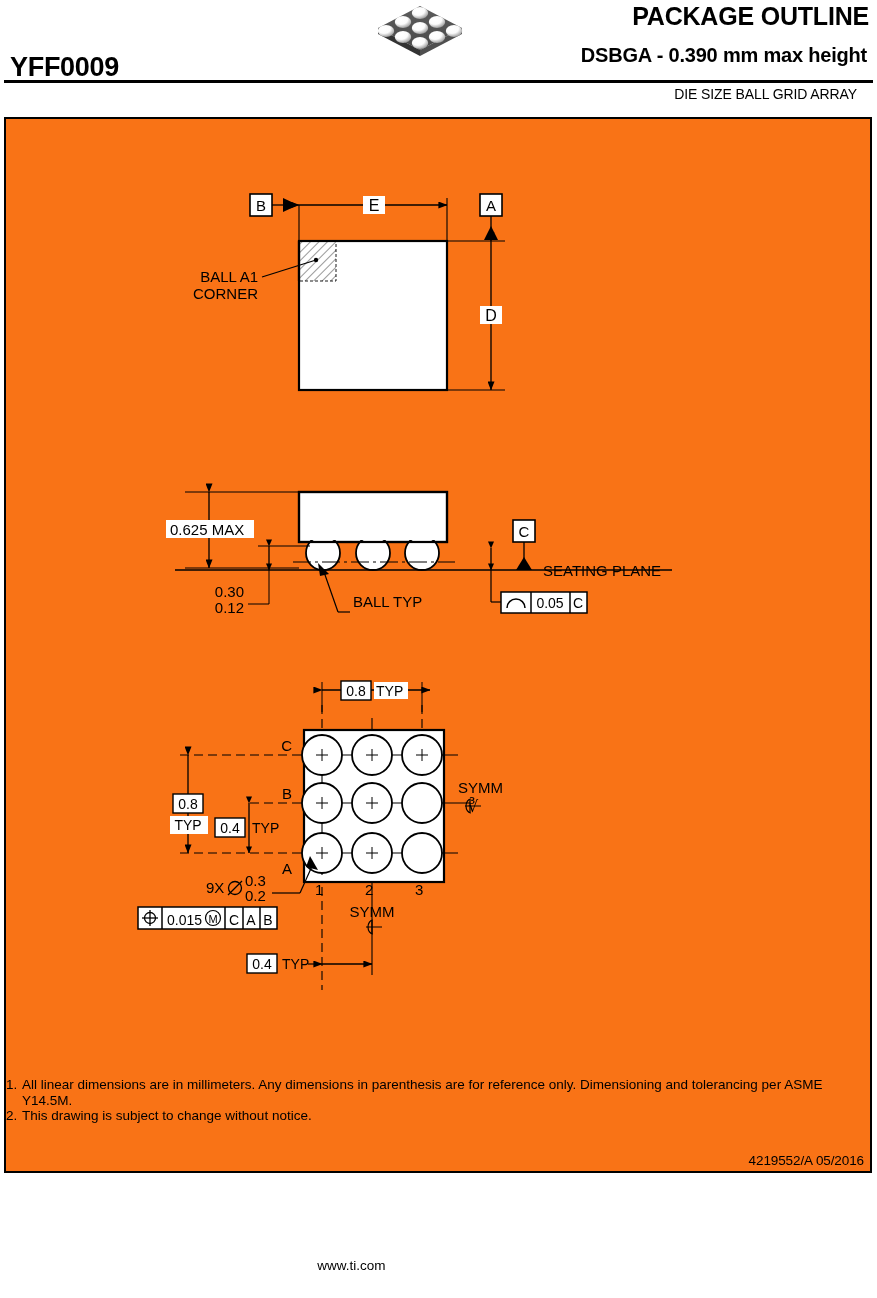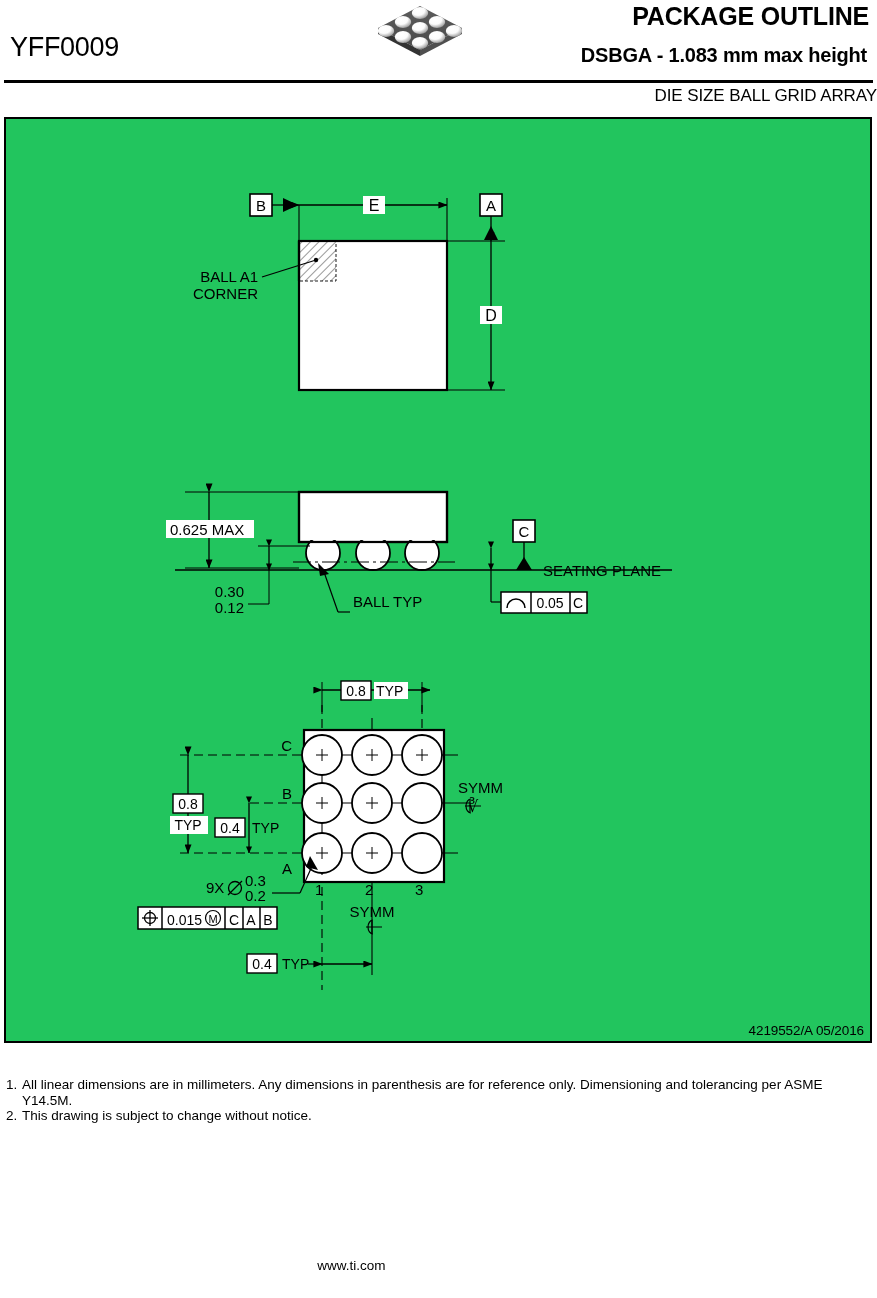--- a/index.html
+++ b/index.html
@@ -16,22 +16,22 @@
     overflow: hidden;
   }
 
   
   #header {
     position: absolute;
     left: 0; top: 0; width: 877px; height: 96px;
   }
   #part-number {
     position: absolute;
-    left: 10px; top: 32px;
-    font-size: 27px; font-weight: normal;
+    left: 10px; top: 52px;
+    font-size: 27px; font-weight: bold;
     letter-spacing: -0.3px;
   }
   #pkg-logo {
     position: absolute;
     left: 372px; top: 2px;
     width: 96px; height: 56px;
   }
   #title-main {
     position: absolute;
     right: 8px; top: 2px;
@@ -46,32 +46,32 @@
     text-align: right;
     letter-spacing: -0.2px;
   }
   #header-rule {
     position: absolute;
     left: 4px; top: 80px; width: 869px; height: 3px;
     background: #000;
   }
   #subtitle-array {
     position: absolute;
-    right: 0; top: 86px;
-    font-size: 17px;
+    right: 20px; top: 86px;
+    font-size: 14px;
     letter-spacing: -0.1px;
   }
 
   
   #drawing-box {
     position: absolute;
     left: 4px; top: 117px;
-    width: 868px; height: 926px;
+    width: 868px; height: 1056px;
     border: 2px solid #000;
-    background: #22c55e;
+    background: #f97316;
   }
   #drawing-number {
     position: absolute;
     right: 6px; bottom: 3px;
     font-size: 13.5px;
     letter-spacing: -0.1px;
   }
 
   
   #notes {
@@ -139,21 +139,21 @@
       <ellipse cx="48" cy="26" rx="8.2" ry="6.0" fill="url(#ballg)"></ellipse>
       <ellipse cx="14" cy="29" rx="8.2" ry="6.0" fill="url(#ballg)"></ellipse>
       <ellipse cx="82" cy="29" rx="8.2" ry="6.0" fill="url(#ballg)"></ellipse>
       <ellipse cx="31" cy="35" rx="8.2" ry="6.0" fill="url(#ballg)"></ellipse>
       <ellipse cx="65" cy="35" rx="8.2" ry="6.0" fill="url(#ballg)"></ellipse>
       <ellipse cx="48" cy="41" rx="8.2" ry="6.0" fill="url(#ballg)"></ellipse>
     </g>
   </svg>
 
   <div id="title-main">PACKAGE OUTLINE</div>
-  <div id="title-sub">DSBGA - 1.083 mm max height</div>
+  <div id="title-sub">DSBGA - 0.390 mm max height</div>
   <div id="header-rule"></div>
   <div id="subtitle-array">DIE SIZE BALL GRID ARRAY</div>
 </div>
 
 <div id="drawing-box">
   <div id="drawing-number">4219552/A   05/2016</div>
 </div>
 
 <svg id="svg-layer" viewBox="0 0 877 1298">
   <defs>

